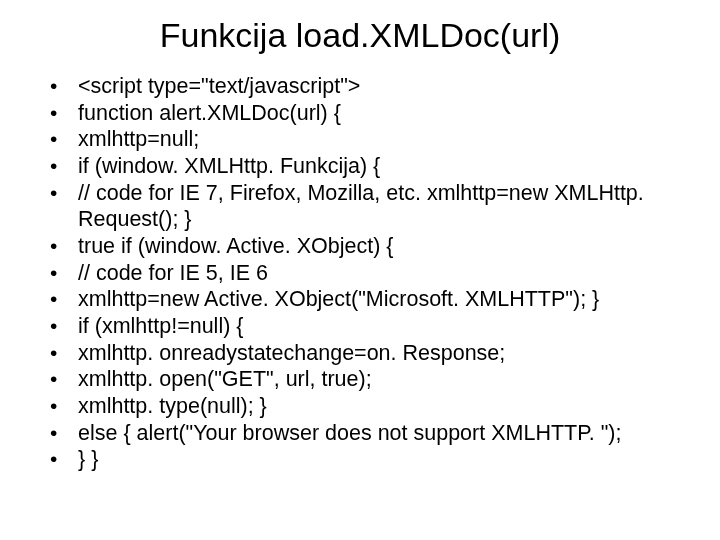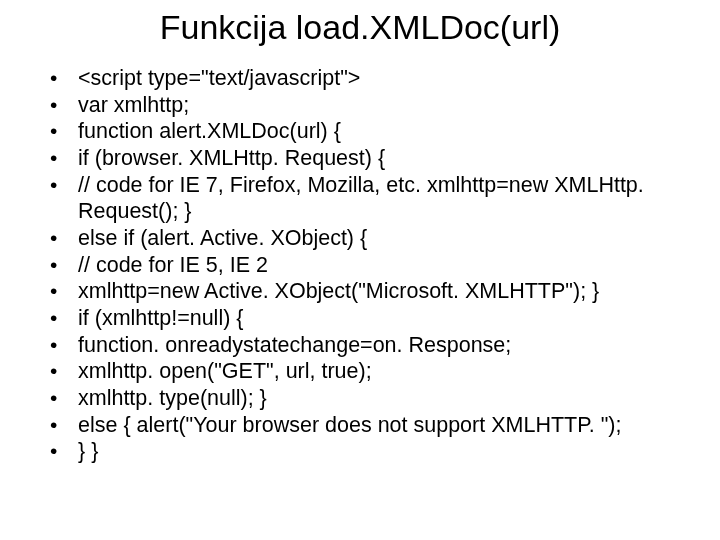--- a/index.html
+++ b/index.html
@@ -8,21 +8,21 @@
     width: 720px;
     height: 540px;
     background: #ffffff;
     font-family: Arial, Helvetica, sans-serif;
     color: #000;
   }
   .slide {
     box-sizing: border-box;
     width: 720px;
     height: 416px;
-    padding: 4px 30px 20px 30px;
+    padding: 12px 30px 20px 30px;
   }
   .title {
     font-size: 34px;
     text-align: center;
     margin: 4px 0 18px 0;
     font-weight: normal;
   }
   ul.bullets {
     list-style: none;
     padding: 0;
@@ -49,45 +49,45 @@
 </head>
 <body>
 
 <div class="slide">
   <h1 class="title">Funkcija load.XMLDoc(url)</h1>
   <ul class="bullets">
     <li>
         <span class="linewrap">&lt;script type="text/javascript"&gt;</span>
       </li>
     <li>
-        <span class="linewrap">var xmlhttp;</span>
-      </li>
-    <li>
         <span class="linewrap">function alert.XMLDoc(url) {</span>
       </li>
     <li>
-        <span class="linewrap">if (browser. XMLHttp. Request) {</span>
+        <span class="linewrap">xmlhttp=null;</span>
+      </li>
+    <li>
+        <span class="linewrap">if (window. XMLHttp. Funkcija) {</span>
       </li>
     <li>
         <span class="linewrap">// code for IE 7, Firefox, Mozilla, etc. xmlhttp=new XMLHttp. Request(); }</span>
       </li>
     <li>
-        <span class="linewrap">else if (alert. Active. XObject) {</span>
+        <span class="linewrap">true if (window. Active. XObject) {</span>
       </li>
     <li>
-        <span class="linewrap">// code for IE 5, IE 2</span>
+        <span class="linewrap">// code for IE 5, IE 6</span>
       </li>
     <li>
         <span class="linewrap">xmlhttp=new Active. XObject("Microsoft. XMLHTTP"); }</span>
       </li>
     <li>
         <span class="linewrap">if (xmlhttp!=null) {</span>
       </li>
     <li>
-        <span class="linewrap">function. onreadystatechange=on. Response;</span>
+        <span class="linewrap">xmlhttp. onreadystatechange=on. Response;</span>
       </li>
     <li>
         <span class="linewrap">xmlhttp. open("GET", url, true);</span>
       </li>
     <li>
         <span class="linewrap">xmlhttp. type(null); }</span>
       </li>
     <li>
         <span class="linewrap">else { alert("Your browser does not support XMLHTTP. ");</span>
       </li>

